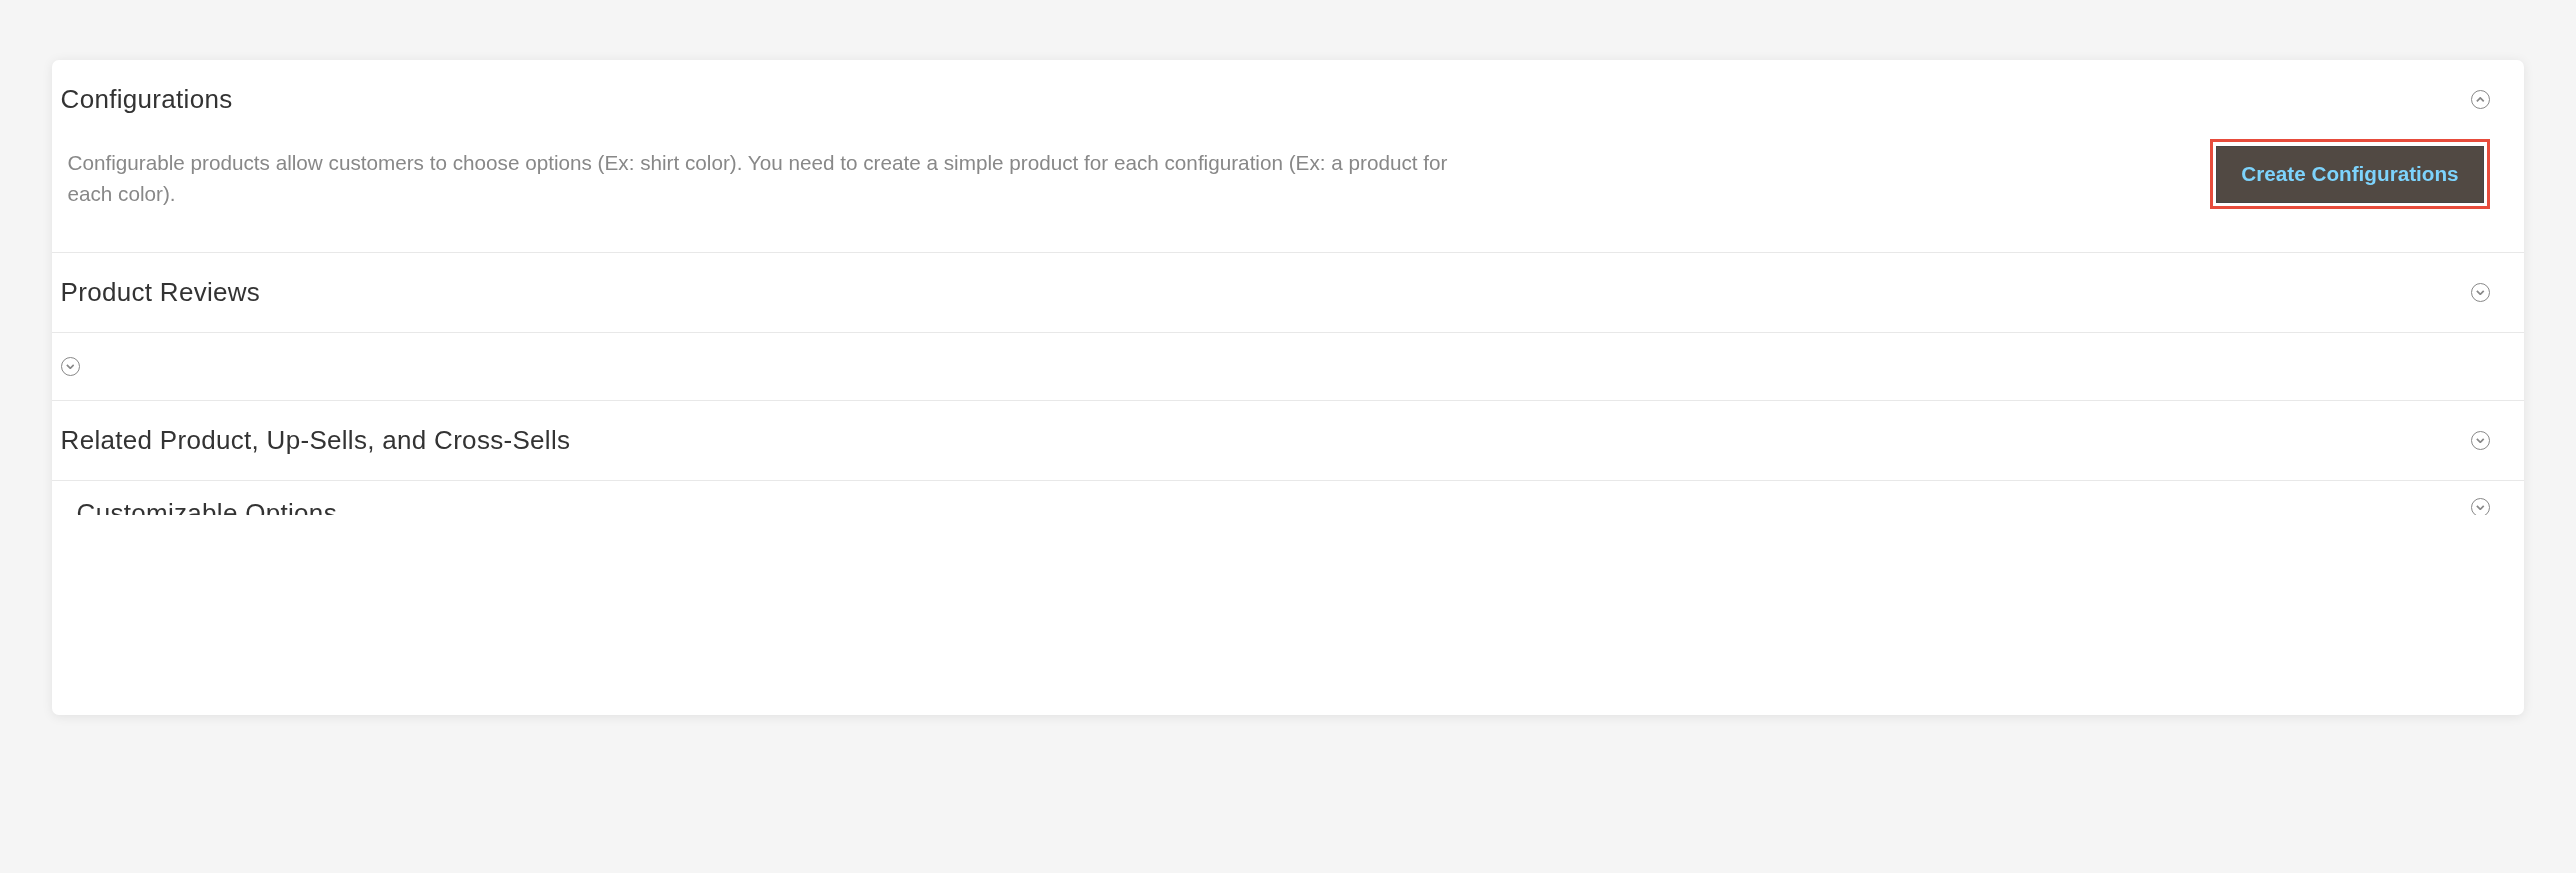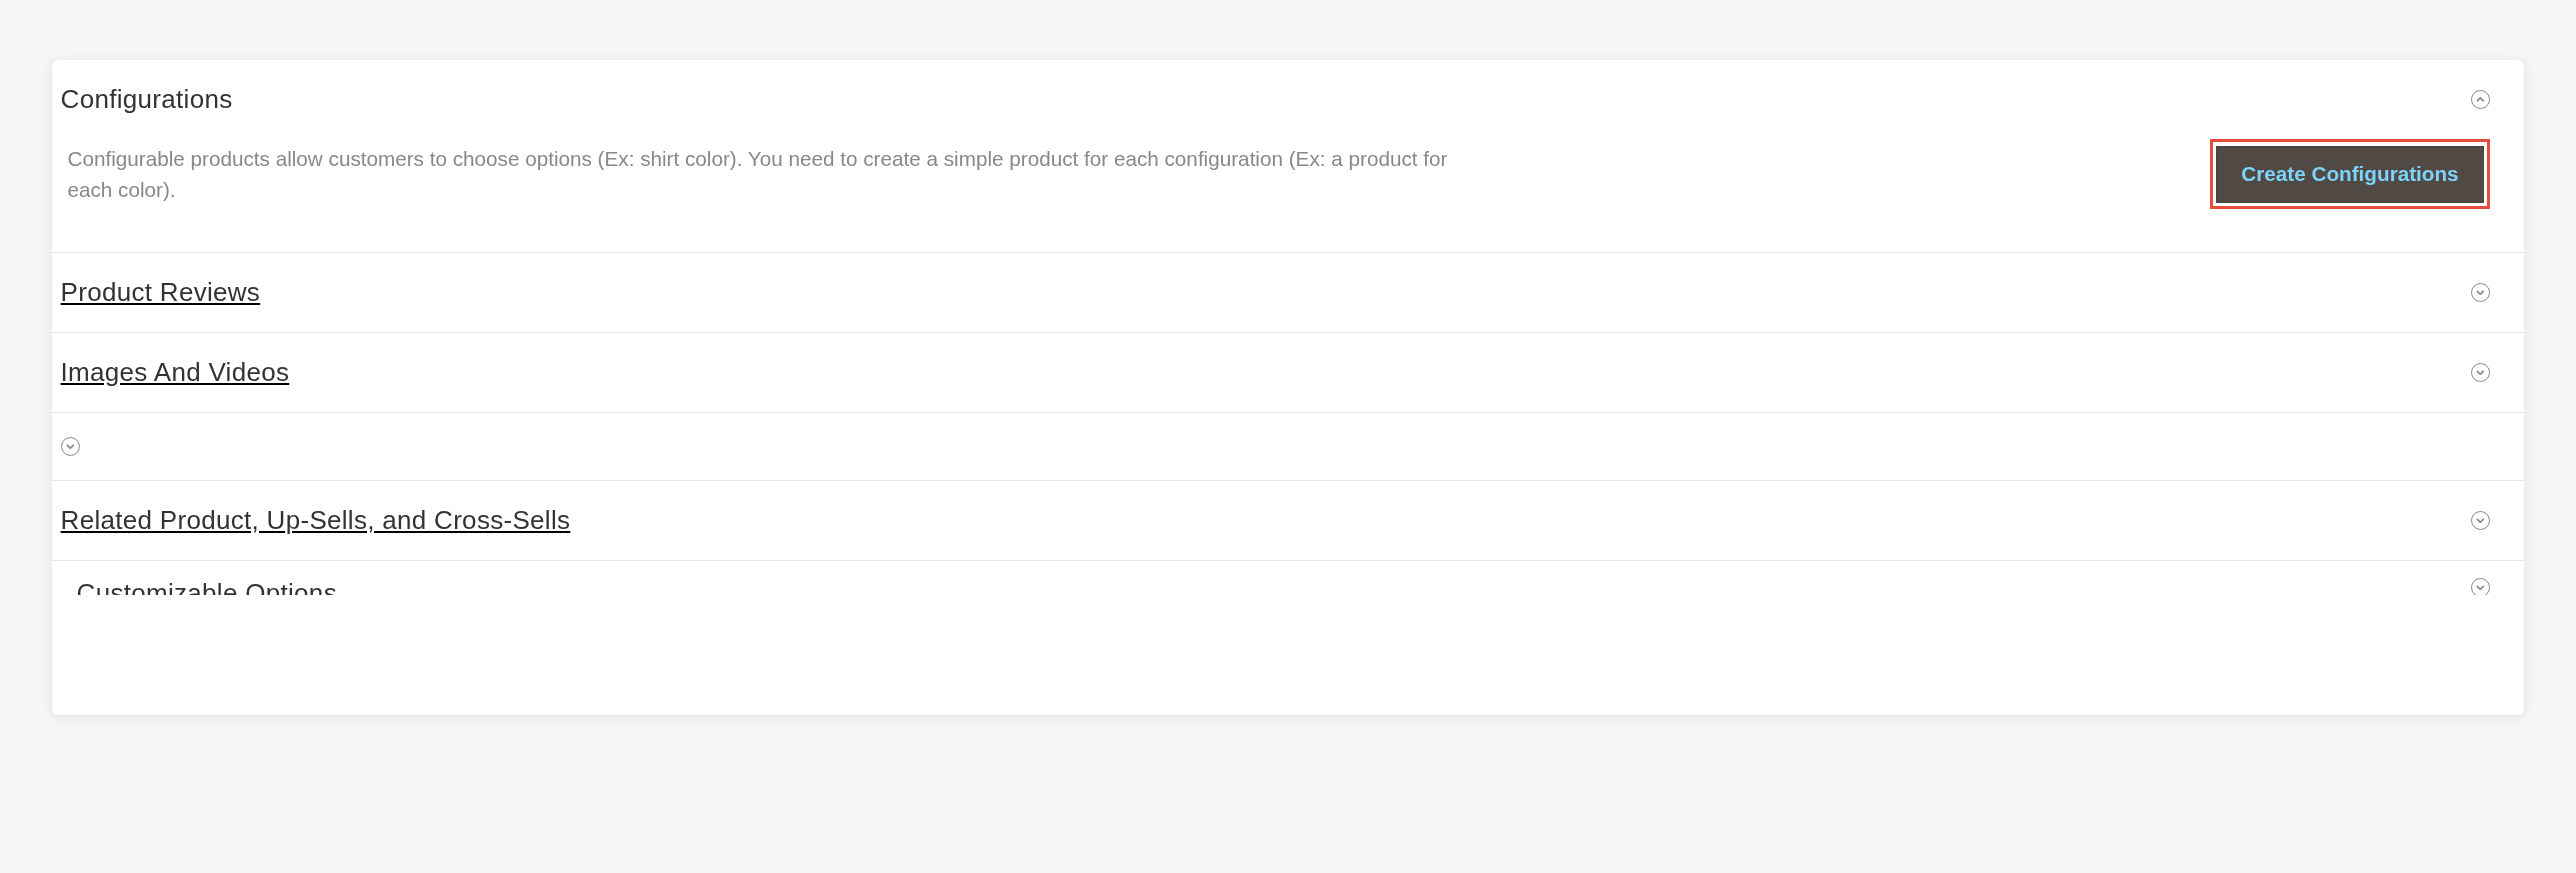--- a/index.html
+++ b/index.html
@@ -59,21 +59,21 @@
       width: 8.6px;
       height: 5.2px;
       stroke: #888888;
       stroke-width: 2;
       fill: none;
     }
 
     .section-body {
       padding: 13.8px 34px 43px 15.5px;
       display: flex;
-      align-items: flex-start;
+      align-items: flex-end;
       justify-content: space-between;
       border-bottom: 0.9px solid #e8e8e8;
       gap: 32px;
     }
 
     .section-description {
       font-size: 20.7px;
       color: #888888;
       line-height: 1.5;
       max-width: 1422px;
@@ -97,21 +97,20 @@
       font-family: inherit;
     }
 
     .collapsed-section {
       display: flex;
       align-items: center;
       justify-content: space-between;
       padding: 24px 34px 24px 8.6px;
       border-bottom: 0.9px solid #e8e8e8;
       cursor: pointer;
-      text-decoration: underline;
     }
 
     .collapsed-section.last-truncated {
       border-bottom: none;
       padding-bottom: 0;
       height: 34px;
       overflow: hidden;
       align-items: flex-start;
       padding-top: 17px;
       margin-left: 16px;
@@ -140,28 +139,20 @@
 
   <div class="collapsed-section">
     <span class="section-title">Product Reviews</span>
     <span class="toggle-icon">
       <svg viewBox="0 0 10 6">
           <path d="M1 1 L5 5 L9 1"></path>
         </svg>
     </span>
   </div>
 
-  <div class="collapsed-section">
-    <span class="section-title">Images And Videos</span>
-    <span class="toggle-icon">
-      <svg viewBox="0 0 10 6">
-          <path d="M1 1 L5 5 L9 1"></path>
-        </svg>
-    </span>
-  </div>
 
   <div class="collapsed-section">
     <span class="toggle-icon">
       <svg viewBox="0 0 10 6">
           <path d="M1 1 L5 5 L9 1"></path>
         </svg>
     </span>
   </div>
 
   <div class="collapsed-section">

